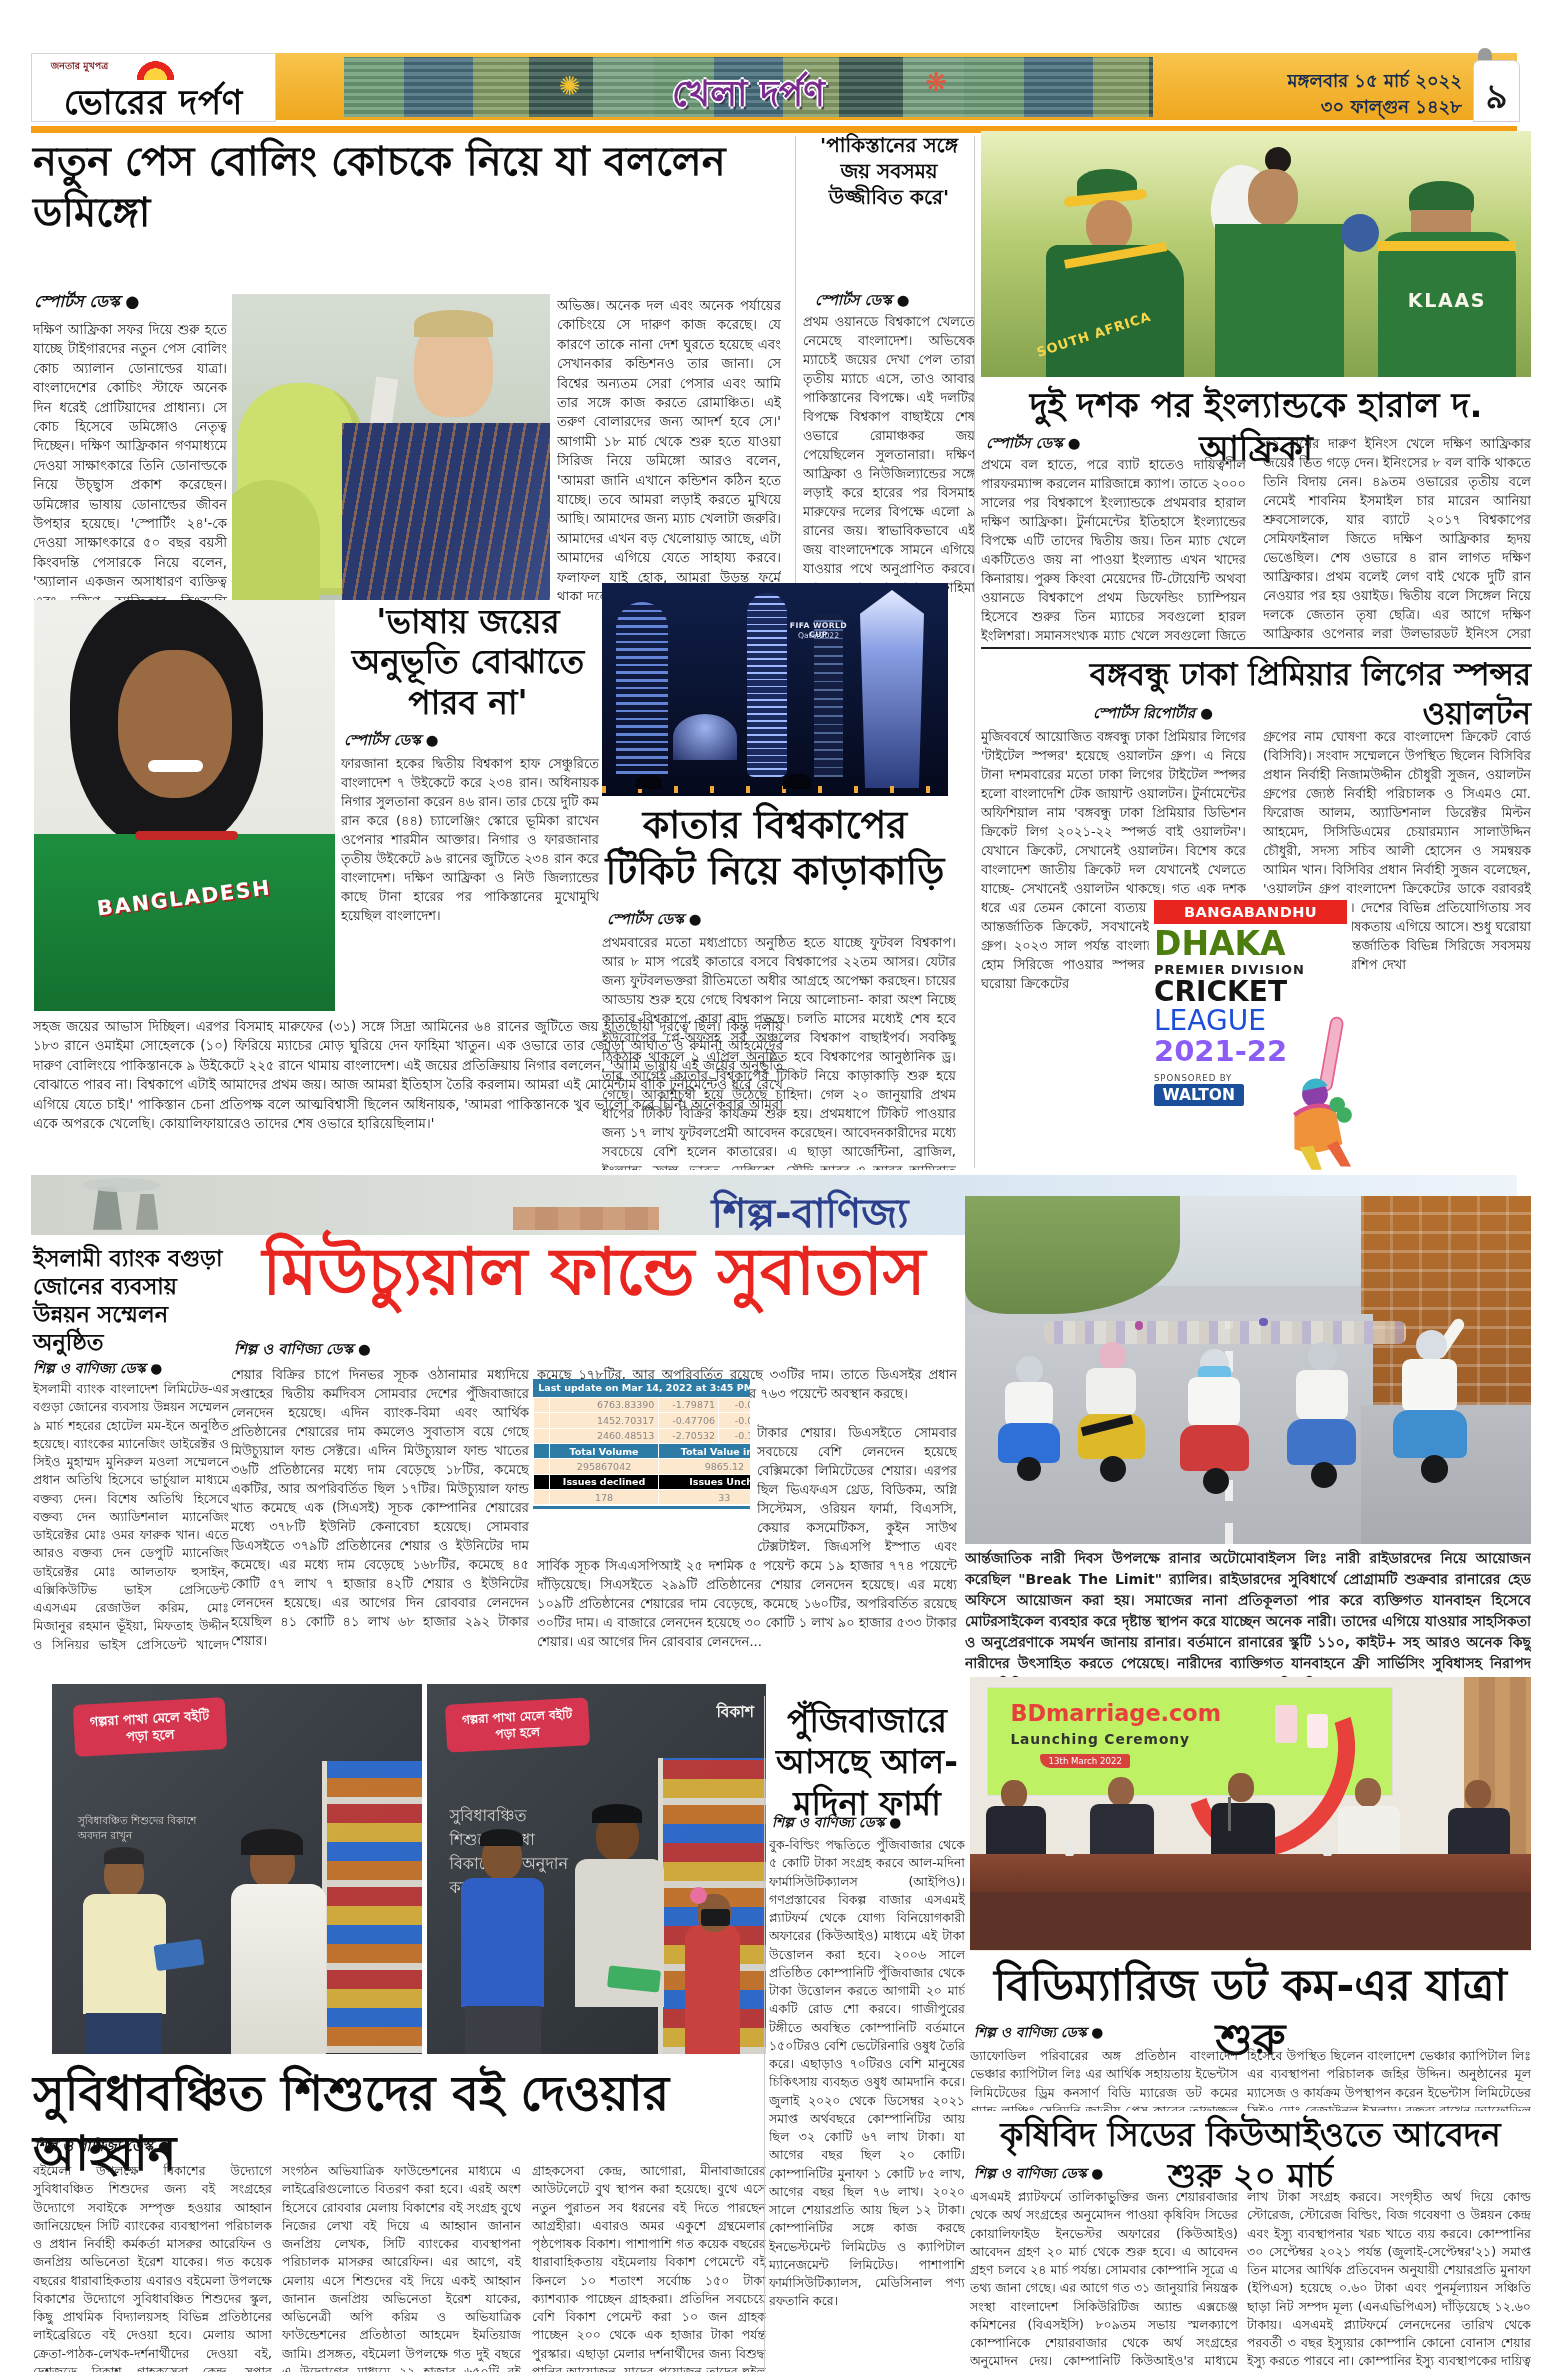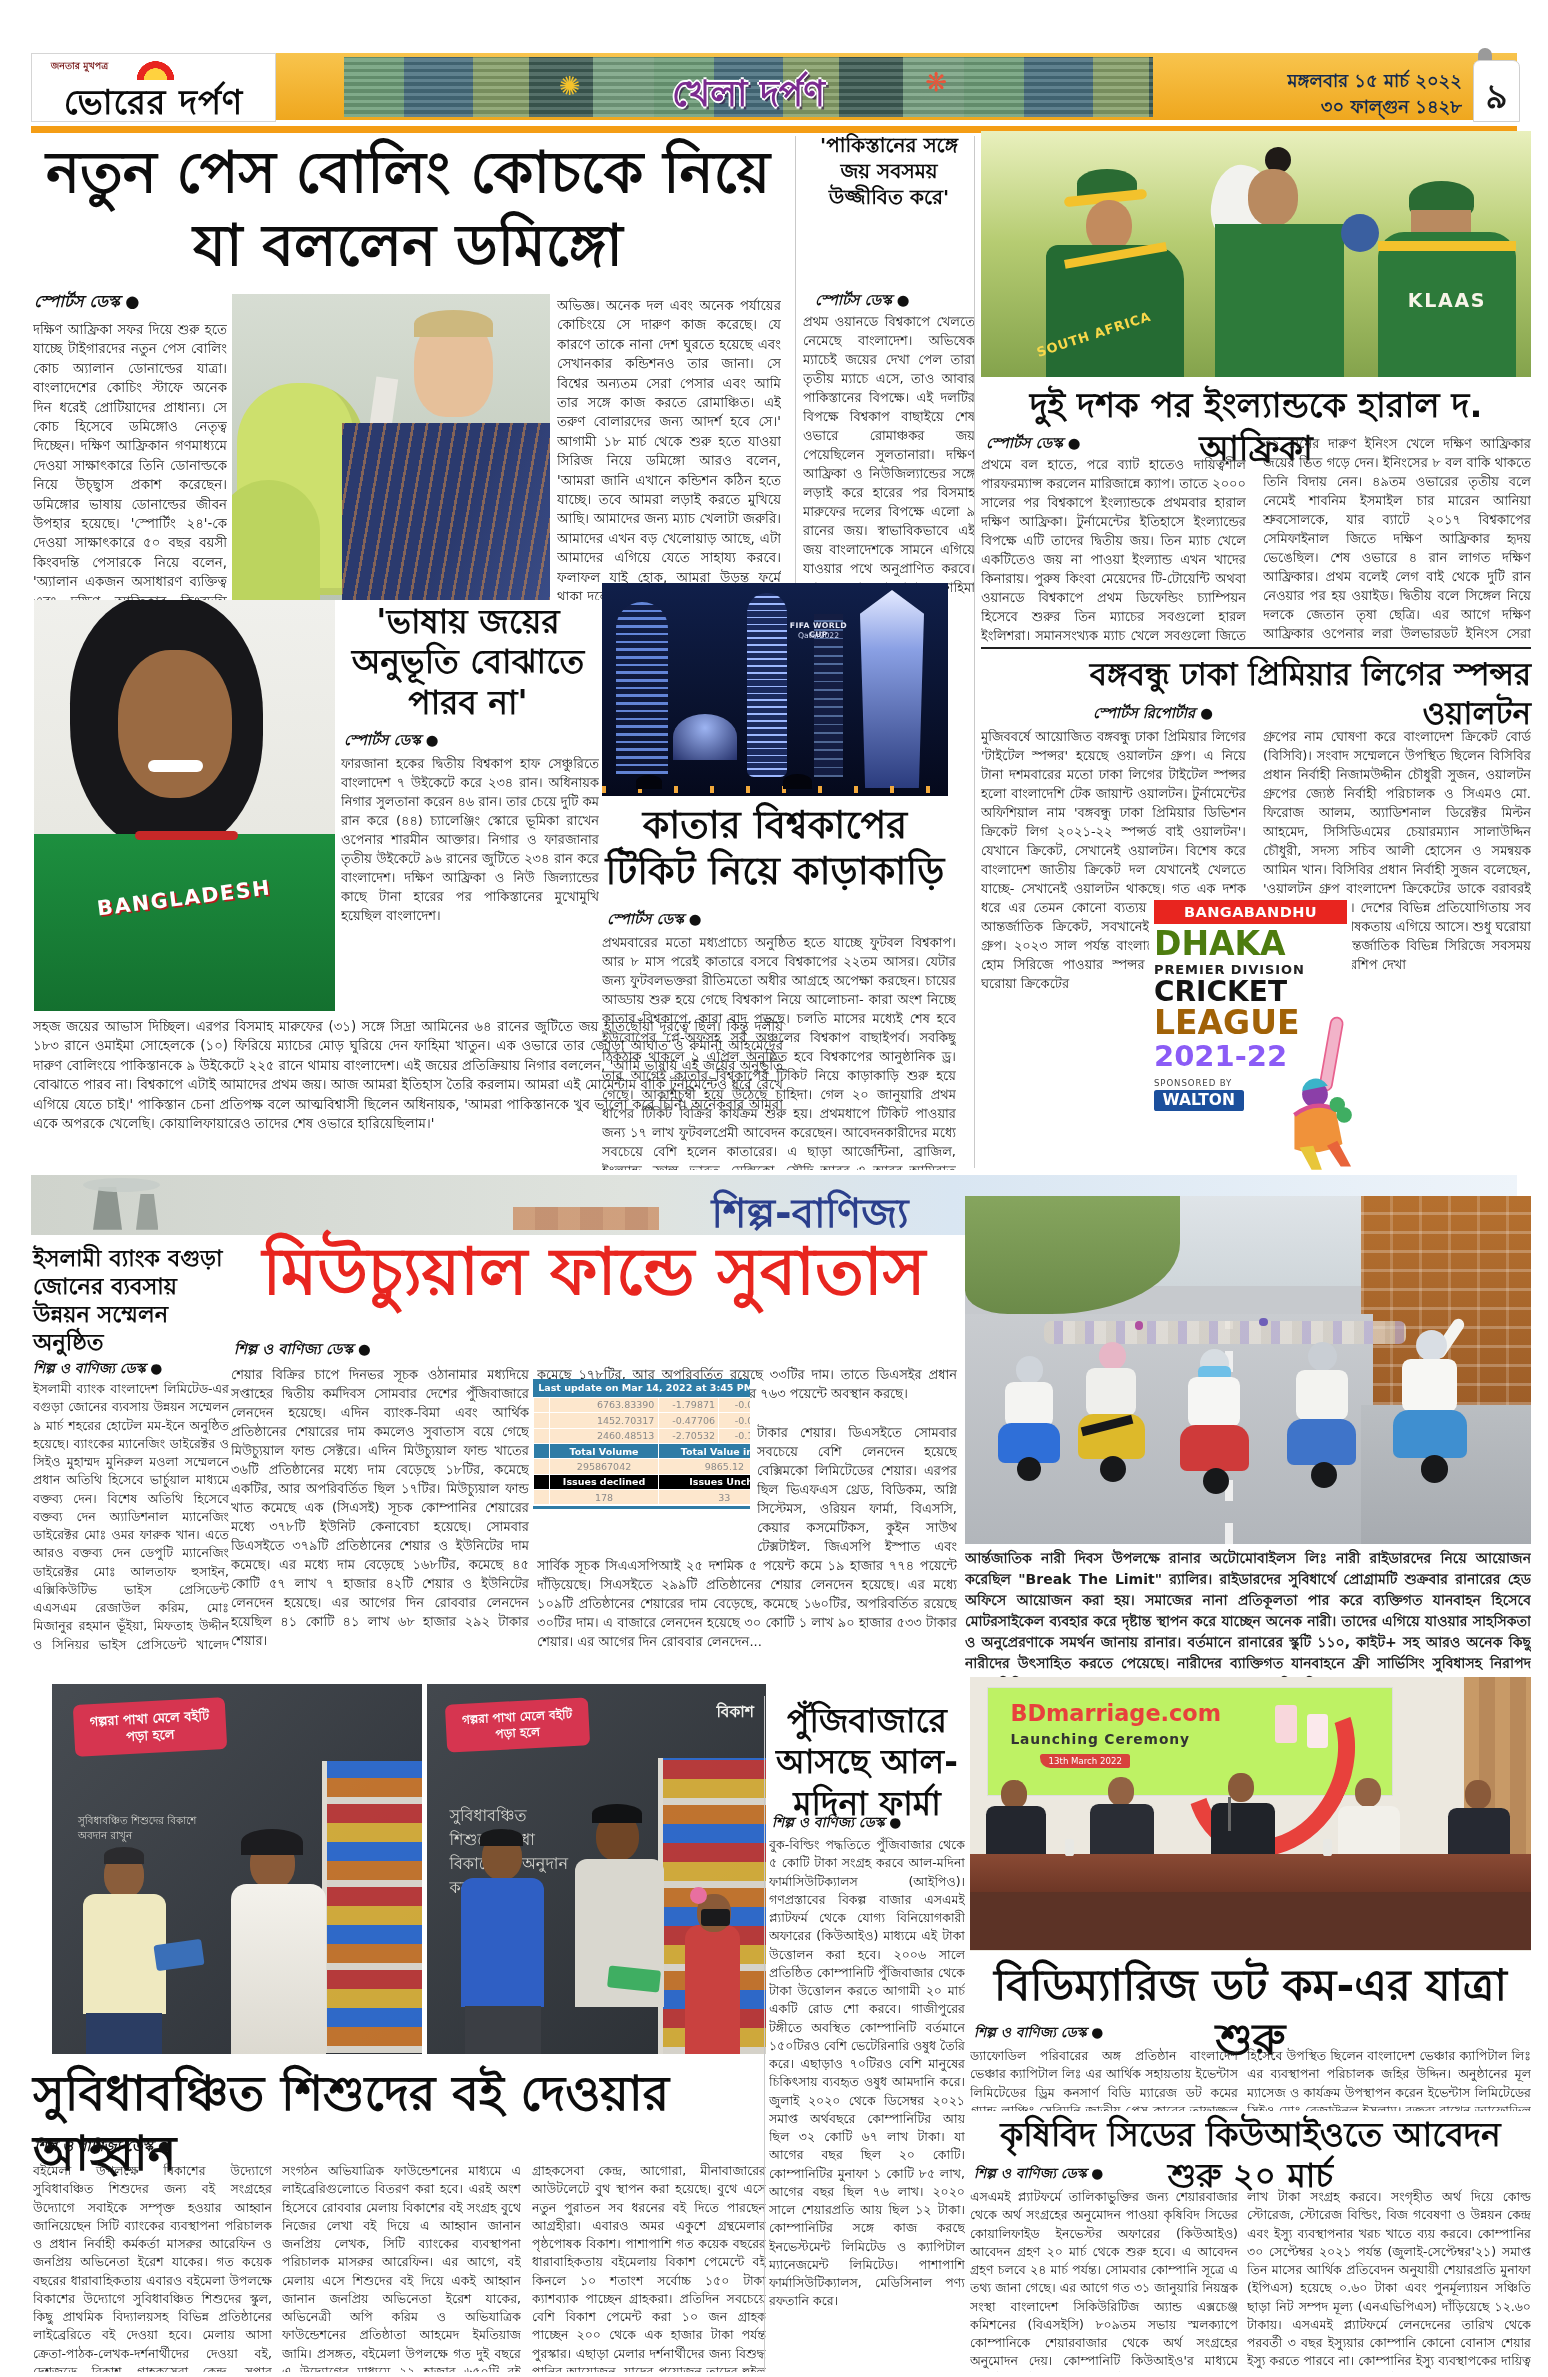--- a/index.html
+++ b/index.html
@@ -42,21 +42,21 @@
   <div class="abs" style="left:1221px;top:67px;width:241px;text-align:right;font-size:18px;font-weight:bold;color:#152a4e;">মঙ্গলবার ১৫ মার্চ ২০২২</div>
   <div class="abs" style="left:1221px;top:93px;width:241px;text-align:right;font-size:18px;font-weight:bold;color:#152a4e;">৩০ ফাল্গুন ১৪২৮</div>
 
   <div class="abs" style="left:1478px;top:48px;width:13.8px;height:26px;background:#9a9a9a;border-radius:6.9px;"></div>
   <div class="abs" style="left:1473px;top:60px;width:45px;height:60px;background:#fff;border:0.9px solid #cfcfcf;border-radius:6.9px 6.9px 0 0;">
     <div style="text-align:center;font-size:34px;font-weight:900;margin-top:8.6px;">৯</div>
   </div>
 
   <div class="abs" style="left:31px;top:126px;width:1486px;height:6.9px;background:#f49d15;"></div>
 
-  <div class="abs headline" style="left:33px;top:136px;width:750px;font-size:57px;line-height:1.28;text-align:center;">নতুন পেস বোলিং কোচকে নিয়ে যা বললেন ডমিঙ্গো</div>
+  <div class="abs headline" style="left:33px;top:136px;width:750px;font-size:40px;line-height:1.28;">নতুন পেস বোলিং কোচকে নিয়ে যা বললেন ডমিঙ্গো</div>
   <div class="abs byline" style="left:34px;top:289px;">স্পোর্টস ডেস্ক ●</div>
   <div class="abs body-txt just" style="left:33px;top:320px;width:194px;height:280px;">দক্ষিণ আফ্রিকা সফর দিয়ে শুরু হতে যাচ্ছে টাইগারদের নতুন পেস বোলিং কোচ অ্যালান ডোনাল্ডের যাত্রা। বাংলাদেশের কোচিং স্টাফে অনেক দিন ধরেই প্রোটিয়াদের প্রাধান্য। সে কোচ হিসেবে ডমিঙ্গোও নেতৃত্ব দিচ্ছেন। দক্ষিণ আফ্রিকান গণমাধ্যমে দেওয়া সাক্ষাৎকারে তিনি ডোনাল্ডকে নিয়ে উচ্ছ্বাস প্রকাশ করেছেন। ডমিঙ্গোর ভাষায় ডোনাল্ডের জীবন উপহার হয়েছে। 'স্পোর্টিং ২৪'-কে দেওয়া সাক্ষাৎকারে ৫০ বছর বয়সী কিংবদন্তি পেসারকে নিয়ে বলেন, 'অ্যালান একজন অসাধারণ ব্যক্তিত্ব এবং দক্ষিণ আফ্রিকার কিংবদন্তি পেসার। এখন সে কোচ হিসেবে খুব</div>
 
   <div class="photo" style="left:232px;top:294px;width:318px;height:306px;background:linear-gradient(180deg,#d7ddd3,#b9c4b4);">
     <div class="abs" style="left:5.2px;top:89px;width:127px;height:212px;background:#cde06d;border-radius:60px 60px 13.8px 13.8px;box-shadow:inset -10.3px -6.9px 0 rgba(0,0,0,.08);"></div>
     <div class="abs" style="left:-15.5px;top:186px;width:103px;height:129px;background:#bcd45f;border-radius:52px 52px 6.9px 6.9px;"></div>
     <div class="abs" style="left:129px;top:83px;width:22.4px;height:220px;background:#e8e6e0;transform:rotate(8deg);"></div>
     <div class="abs" style="left:110px;top:129px;width:208px;height:177px;background:linear-gradient(115deg,#2b3a6e 55%,#3a4c86);"></div>
     <div class="abs" style="left:110px;top:129px;width:208px;height:177px;background:repeating-linear-gradient(100deg,rgba(240,150,60,.45) 0 2.6px,transparent 2.6px 13.8px);"></div>
     <div class="abs" style="left:182px;top:22.4px;width:79px;height:101px;background:#e6c09a;border-radius:46% 46% 40% 40%;"></div>
@@ -99,21 +99,21 @@
   <div class="abs headline center" style="left:981px;top:655px;width:550px;font-size:31px;text-align:right;">বঙ্গবন্ধু ঢাকা প্রিমিয়ার লিগের স্পন্সর ওয়ালটন</div>
   <div class="abs byline center" style="left:981px;top:702px;width:344px;font-size:14.6px;">স্পোর্টস রিপোর্টার ●</div>
   <div class="abs body-txt just" style="left:981px;top:728px;width:265px;height:442px;font-size:13px;">মুজিববর্ষে আয়োজিত বঙ্গবন্ধু ঢাকা প্রিমিয়ার লিগের 'টাইটেল স্পন্সর' হয়েছে ওয়ালটন গ্রুপ। এ নিয়ে টানা দশমবারের মতো ঢাকা লিগের টাইটেল স্পন্সর হলো বাংলাদেশি টেক জায়ান্ট ওয়ালটন। টুর্নামেন্টের অফিশিয়াল নাম 'বঙ্গবন্ধু ঢাকা প্রিমিয়ার ডিভিশন ক্রিকেট লিগ ২০২১-২২ স্পন্সর্ড বাই ওয়ালটন'। যেখানে ক্রিকেট, সেখানেই ওয়ালটন। বিশেষ করে বাংলাদেশ জাতীয় ক্রিকেট দল যেখানেই খেলতে যাচ্ছে- সেখানেই ওয়ালটন থাকছে। গত এক দশক ধরে এর তেমন কোনো ব্যত্যয় হয়নি। ঘরোয়া ও আন্তর্জাতিক ক্রিকেট, সবখানেই রয়েছে ওয়ালটন গ্রুপ। ২০২৩ সাল পর্যন্ত বাংলাদেশ জাতীয় দলের হোম সিরিজে পাওয়ার স্পন্সর হয়েছে ওয়ালটন। ঘরোয়া ক্রিকেটের</div>
   <div class="abs body-txt just" style="left:1263px;top:728px;width:268px;height:442px;font-size:13px;">গ্রুপের নাম ঘোষণা করে বাংলাদেশ ক্রিকেট বোর্ড (বিসিবি)। সংবাদ সম্মেলনে উপস্থিত ছিলেন বিসিবির প্রধান নির্বাহী নিজামউদ্দীন চৌধুরী সুজন, ওয়ালটন গ্রুপের জ্যেষ্ঠ নির্বাহী পরিচালক ও সিএমও মো. ফিরোজ আলম, অ্যাডিশনাল ডিরেক্টর মিল্টন আহমেদ, সিসিডিএমের চেয়ারম্যান সালাউদ্দিন চৌধুরী, সদস্য সচিব আলী হোসেন ও সমন্বয়ক আমিন খান। বিসিবির প্রধান নির্বাহী সুজন বলেছেন, 'ওয়ালটন গ্রুপ বাংলাদেশ ক্রিকেটের ডাকে বরাবরই সাড়া দিয়ে থাকে। দেশের বিভিন্ন প্রতিযোগিতায় সব সময় তারা পৃষ্ঠপোষকতায় এগিয়ে আসে। শুধু ঘরোয়া ক্রিকেটে নয়, আন্তর্জাতিক বিভিন্ন সিরিজে সবসময় ওয়ালটনের স্পন্সরশিপ দেখা</div>
 
   <div class="abs" style="left:1154px;top:900px;width:193px;height:270px;background:#fff;outline:5.2px solid #fff;">
     <div style="background:#e8251f;color:#fff;font-weight:900;font-size:14.6px;text-align:center;padding:3.4px 1.7px;letter-spacing:0.4px;">BANGABANDHU</div>
     <div style="font-weight:900;font-size:33px;color:#4d7c0f;line-height:1.05;margin-top:3.4px;">DHAKA</div>
     <div style="font-weight:bold;font-size:13px;color:#222;letter-spacing:0.9px;">PREMIER DIVISION</div>
     <div style="font-weight:900;font-size:28px;color:#151515;line-height:1.05;">CRICKET</div>
-    <div style="font-weight:700;font-size:33px;color:#a16207;line-height:1.05;">LEAGUE</div>
+    <div style="font-weight:400;font-size:28px;color:#1d4ed8;line-height:1.05;">LEAGUE</div>
     <div style="font-weight:900;font-size:29px;color:#8b5cf6;line-height:1.1;">2021-22</div>
     <div style="font-size:8.6px;color:#444;margin-top:5.2px;letter-spacing:0.9px;">SPONSORED BY</div>
     <div style="display:inline-block;background:#1b4f9c;color:#fff;font-weight:900;font-size:15.5px;padding:1.7px 8.6px;border-radius:2.6px;margin-top:1.7px;">WALTON</div>
     <svg width="82" height="163" style="position:absolute;right:-12px;bottom:-5.2px;" viewBox="0 0 95 190">
       <rect x="56" y="6" width="14" height="86" rx="7" fill="#f2b3c9" transform="rotate(10 63 49)"></rect>
       <rect x="56" y="6" width="14" height="86" rx="7" fill="none" stroke="#e8618e" stroke-width="2" transform="rotate(10 63 49)"></rect>
       <circle cx="44" cy="96" r="15" fill="#8b3fa8"></circle>
       <path d="M29 92 a16 16 0 0 1 30 -6 z" fill="#3bb3c9"></path>
       <path d="M20 120 q24 -18 48 -6 l8 40 q-30 16 -56 6 z" fill="#f0923a"></path>
       <path d="M20 120 q24 -18 48 -6" fill="none" stroke="#d94e8f" stroke-width="5"></path>

